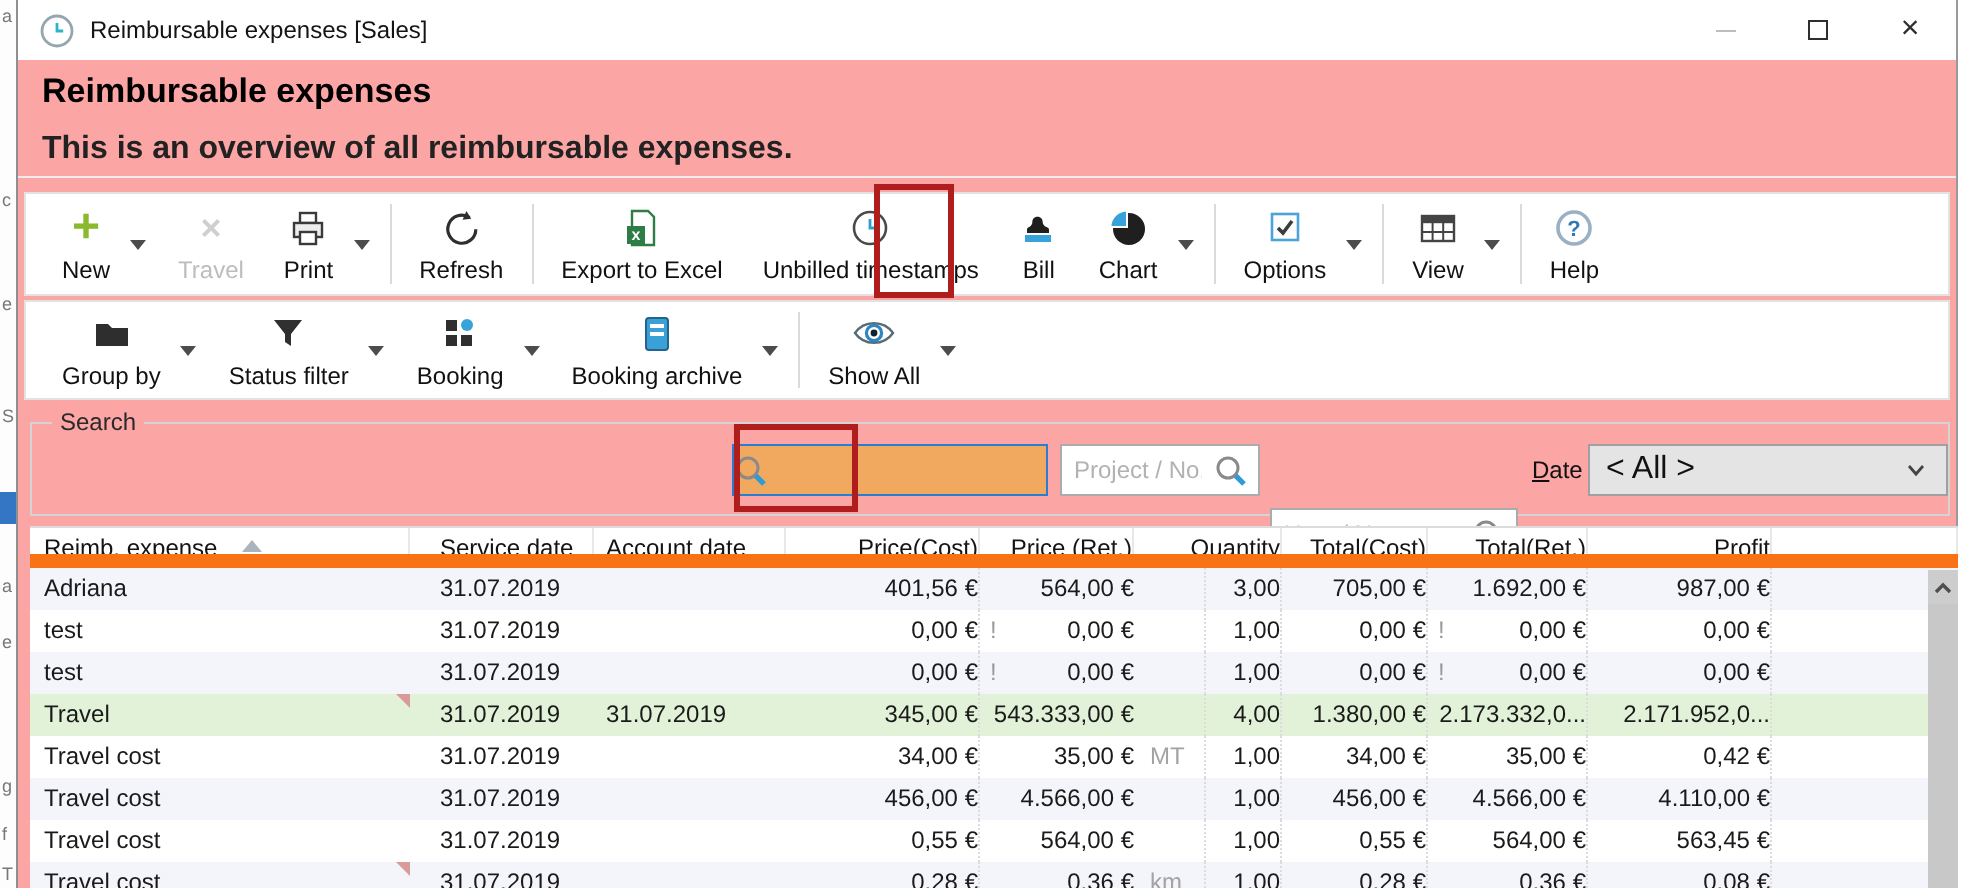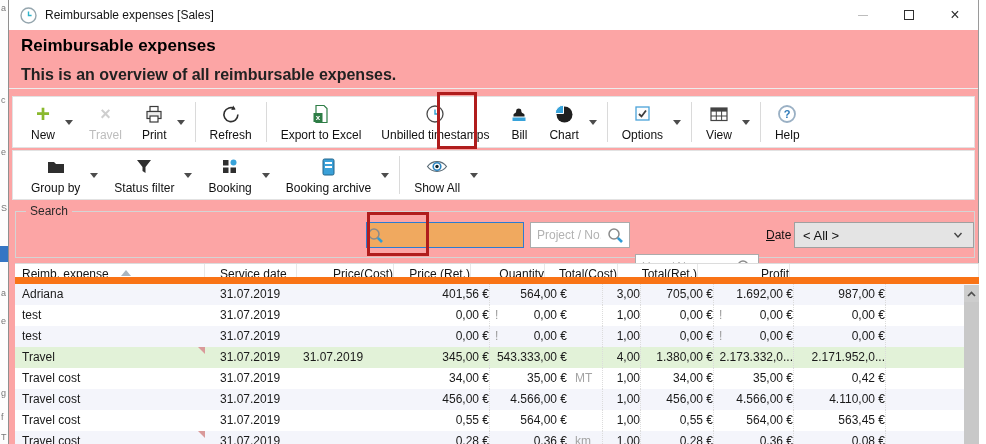--- a/index.html
+++ b/index.html
@@ -58,21 +58,21 @@
   .field input::placeholder { color:#b2b2b2; }
   .f-text { left:14px; width:338px; }
   .f-cust { left:357px; width:158px; border:1px solid #2b7cd3; background:#f0a95f; }
   .f-proj { left:521px; width:100px; }
   .f-user { left:626px; width:124px;margin-top:32px; }
   .field .ficon { margin-right:5px; flex:0 0 auto; display:flex; }
   .datelbl { position:absolute; left:757px; top:228px; font-size:12px; color:#111; }
   .datelbl u { text-decoration:underline; }
   .combo { position:absolute; left:785px; top:222px; width:180px; height:26px;
     border:1px solid #a0a0a0; background:#e4e4e4; display:flex; align-items:center; }
-  .combo .cval { flex:1; padding-left:8px; font-size:13px; color:#111; }
+  .combo .cval { flex:1; padding-left:8px; font-size:16px; color:#111; }
   .combo .chev { margin-right:8px; display:flex; }
   
   .tbl { position:absolute; left:6px; top:263px; width:964px; height:181px; overflow:hidden; background:#fff; }
   .thead { display:flex; height:21px; line-height:21px; border-top:1px solid #dcdcdc; border-bottom:7px solid #f97316; background:#fff; }
   .thead .hcell { font-size:12px; color:#141414; border-right:1px solid #e8e8e8; overflow:hidden; white-space:nowrap; }
   .trow { display:flex; height:21px; line-height:21px; background:#fff; }
   .trow.row-alt { background:#f4f5fb; }
   .trow.row-green { background:#e2f2d8; }
   .cell { font-size:12px; white-space:nowrap; overflow:visible; }
   .c-name   { width:190px; padding-left:7px; position:relative; }
@@ -349,20 +349,21 @@
         <svg width="14" height="14" viewBox="0 0 14 14">
           <polyline points="3.5,5 7,9 10.5,5" fill="none" stroke="#444" stroke-width="1.4"></polyline>
         </svg>
       </span>
     </div>
 
     <div class="tbl">
       <div class="thead">
         <div class="hcell c-name"><span>Reimb. expense</span><span class="sort-asc"></span></div>
         <div class="hcell c-sd">Service date</div>
+        <div class="hcell c-ad">Account date</div>
         <div class="hcell c-pc">Price(Cost)</div>
         <div class="hcell c-prg">Price (Ret.)</div>
         <div class="hcell h-qty">Quantity</div>
         <div class="hcell c-tc">Total(Cost)</div>
         <div class="hcell c-trg">Total(Ret.)</div>
         <div class="hcell c-profit">Profit</div>
         <div class="hcell c-fill"></div>
       </div>
       <div id="tbody">
           <div class="trow row-alt">

